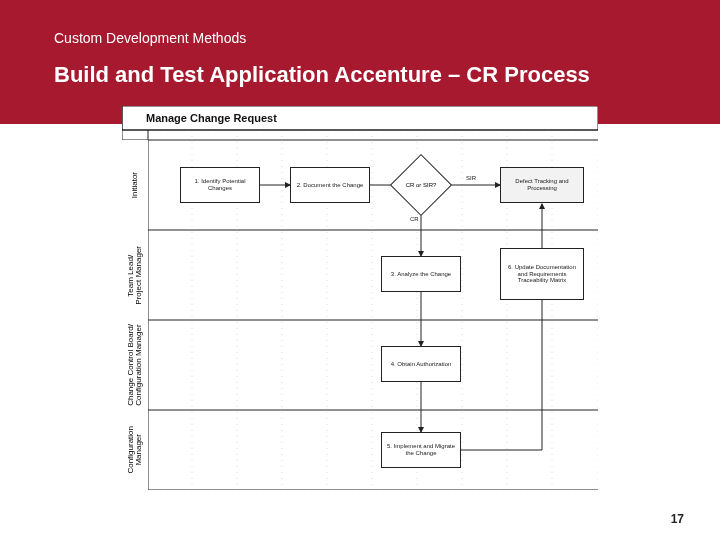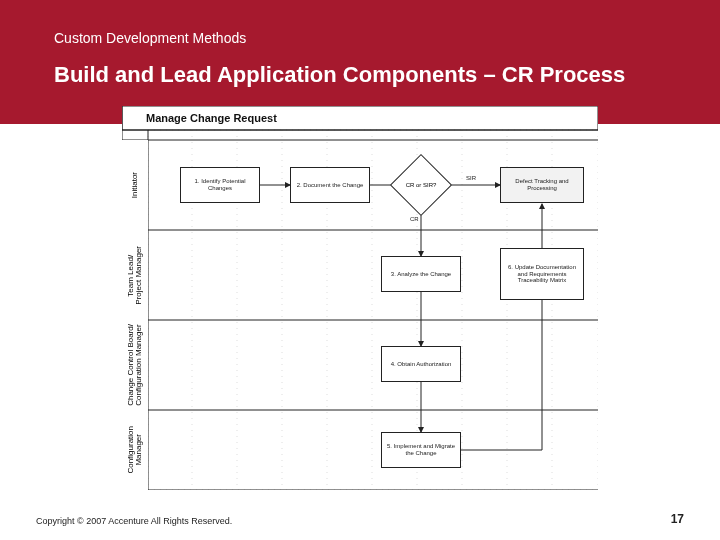--- a/index.html
+++ b/index.html
@@ -22,21 +22,21 @@
   .dia .shape { width: 44px; height: 44px; background: #fff; border: 1px solid #222; transform: rotate(45deg); box-sizing: border-box; }
   .dia .label { position: absolute; inset: 0; display: flex; align-items: center; justify-content: center; font-size: 6px; text-align: center; }
   .tiny { position: absolute; font-size: 6px; color: #222; }
 </style>
 </head>
 <body>
 <div class="slide">
 
 <div class="header">
   <div class="eyebrow">Custom Development Methods</div>
-  <div class="title">Build and Lead Application Components – CR Process</div>
+  <div class="title">Build and Test Application Accenture – CR Process</div>
 </div>
 
 <div class="diagram">
 
   <svg width="476" height="384">
     <defs>
       <marker id="ah" markerWidth="6" markerHeight="6" refX="5" refY="3" orient="auto">
         <path d="M0,0 L6,3 L0,6 Z" fill="#222"></path>
       </marker>
     </defs>
@@ -127,16 +127,15 @@
 Traceability Matrix</div>
 
   <div class="box" style="left:259px;top:240px;width:80px;height:36px">4. Obtain
 Authorization</div>
 
   <div class="box" style="left:259px;top:326px;width:80px;height:36px">5. Implement and
 Migrate the
 Change</div>
 </div>
 
-<div class="footer-left">Copyright © 2007 Accenture All Rights Reserved.</div>
 <div class="footer-right">17</div>
 
 </div>
 
 </body></html>

